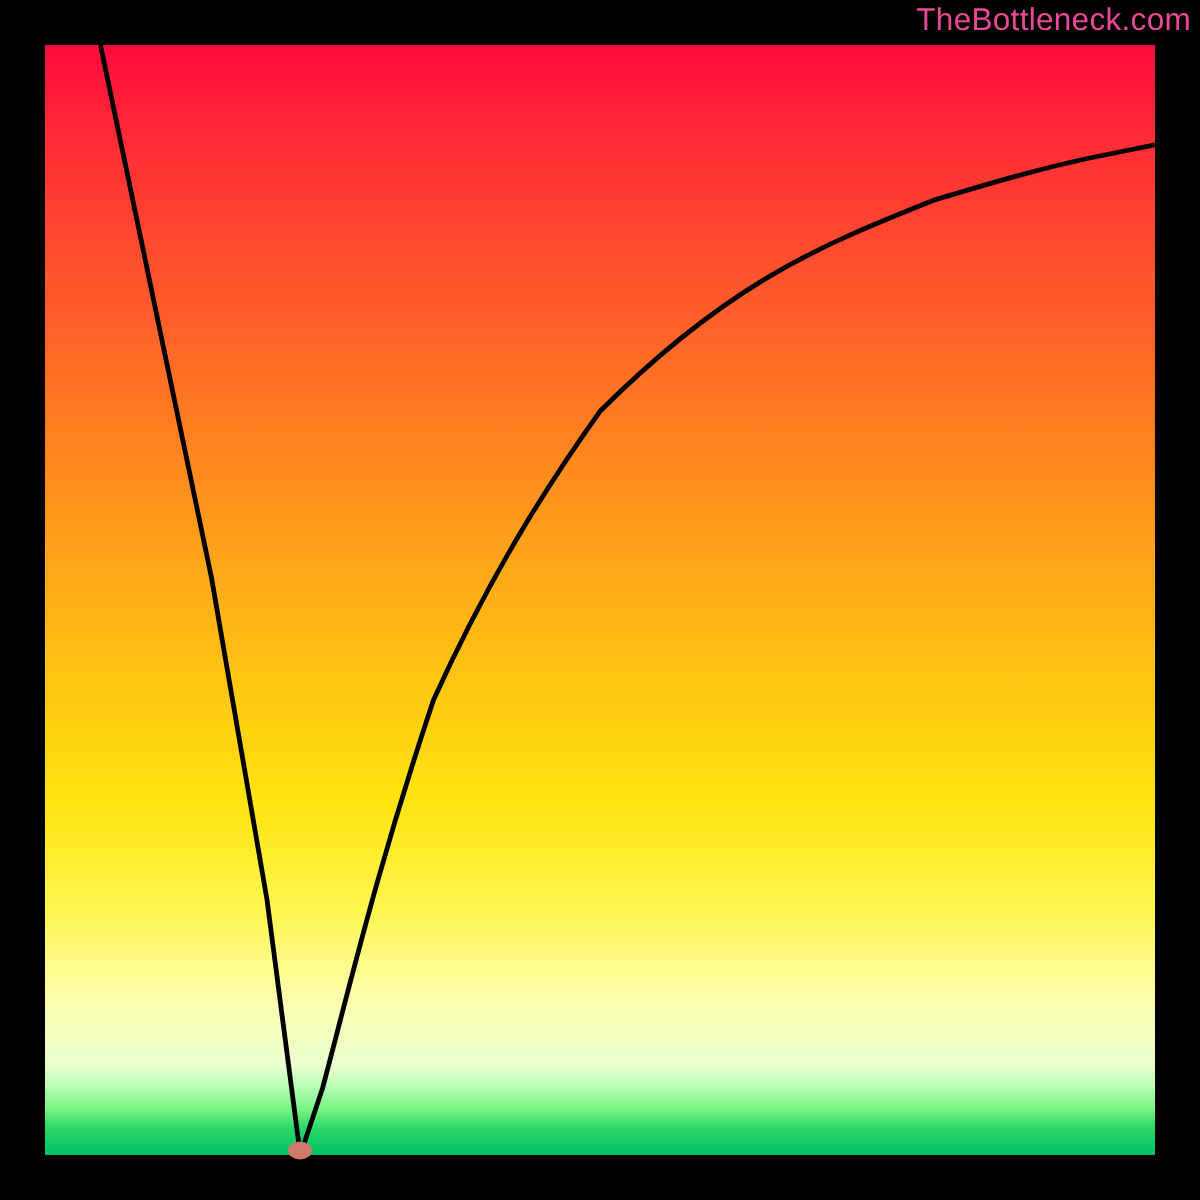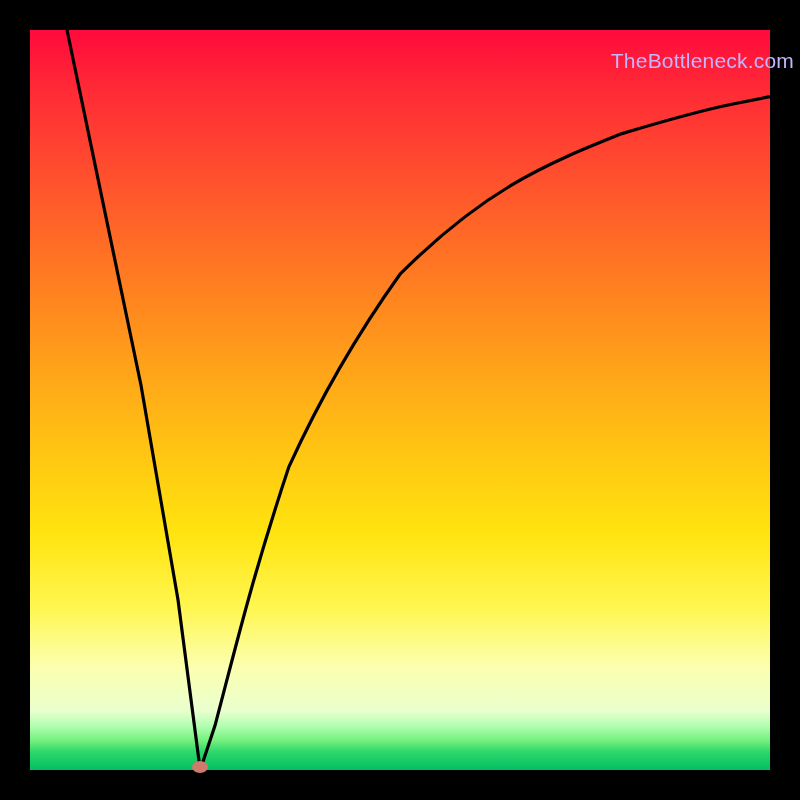--- a/index.html
+++ b/index.html
@@ -54,25 +54,24 @@
     width: 16px;
     height: 12px;
     border-radius: 50%;
     background: #cf7a6d;
     transform: translate(-50%, -50%);
   }
   .watermark {
     position: absolute;
     top: 2px;
     right: 6px;
-    color: #c4b5fd;
+    color: #ec4899;
     font-size: 21px;
     letter-spacing: 0.2px;
     user-select: none;
-    margin-top: 47px;
   }
 </style>
 </head>
 <body>
 
 <div class="frame">
 
   <div class="plot-area">
 
     <svg class="curve" viewBox="0 0 740 740" preserveAspectRatio="none">

